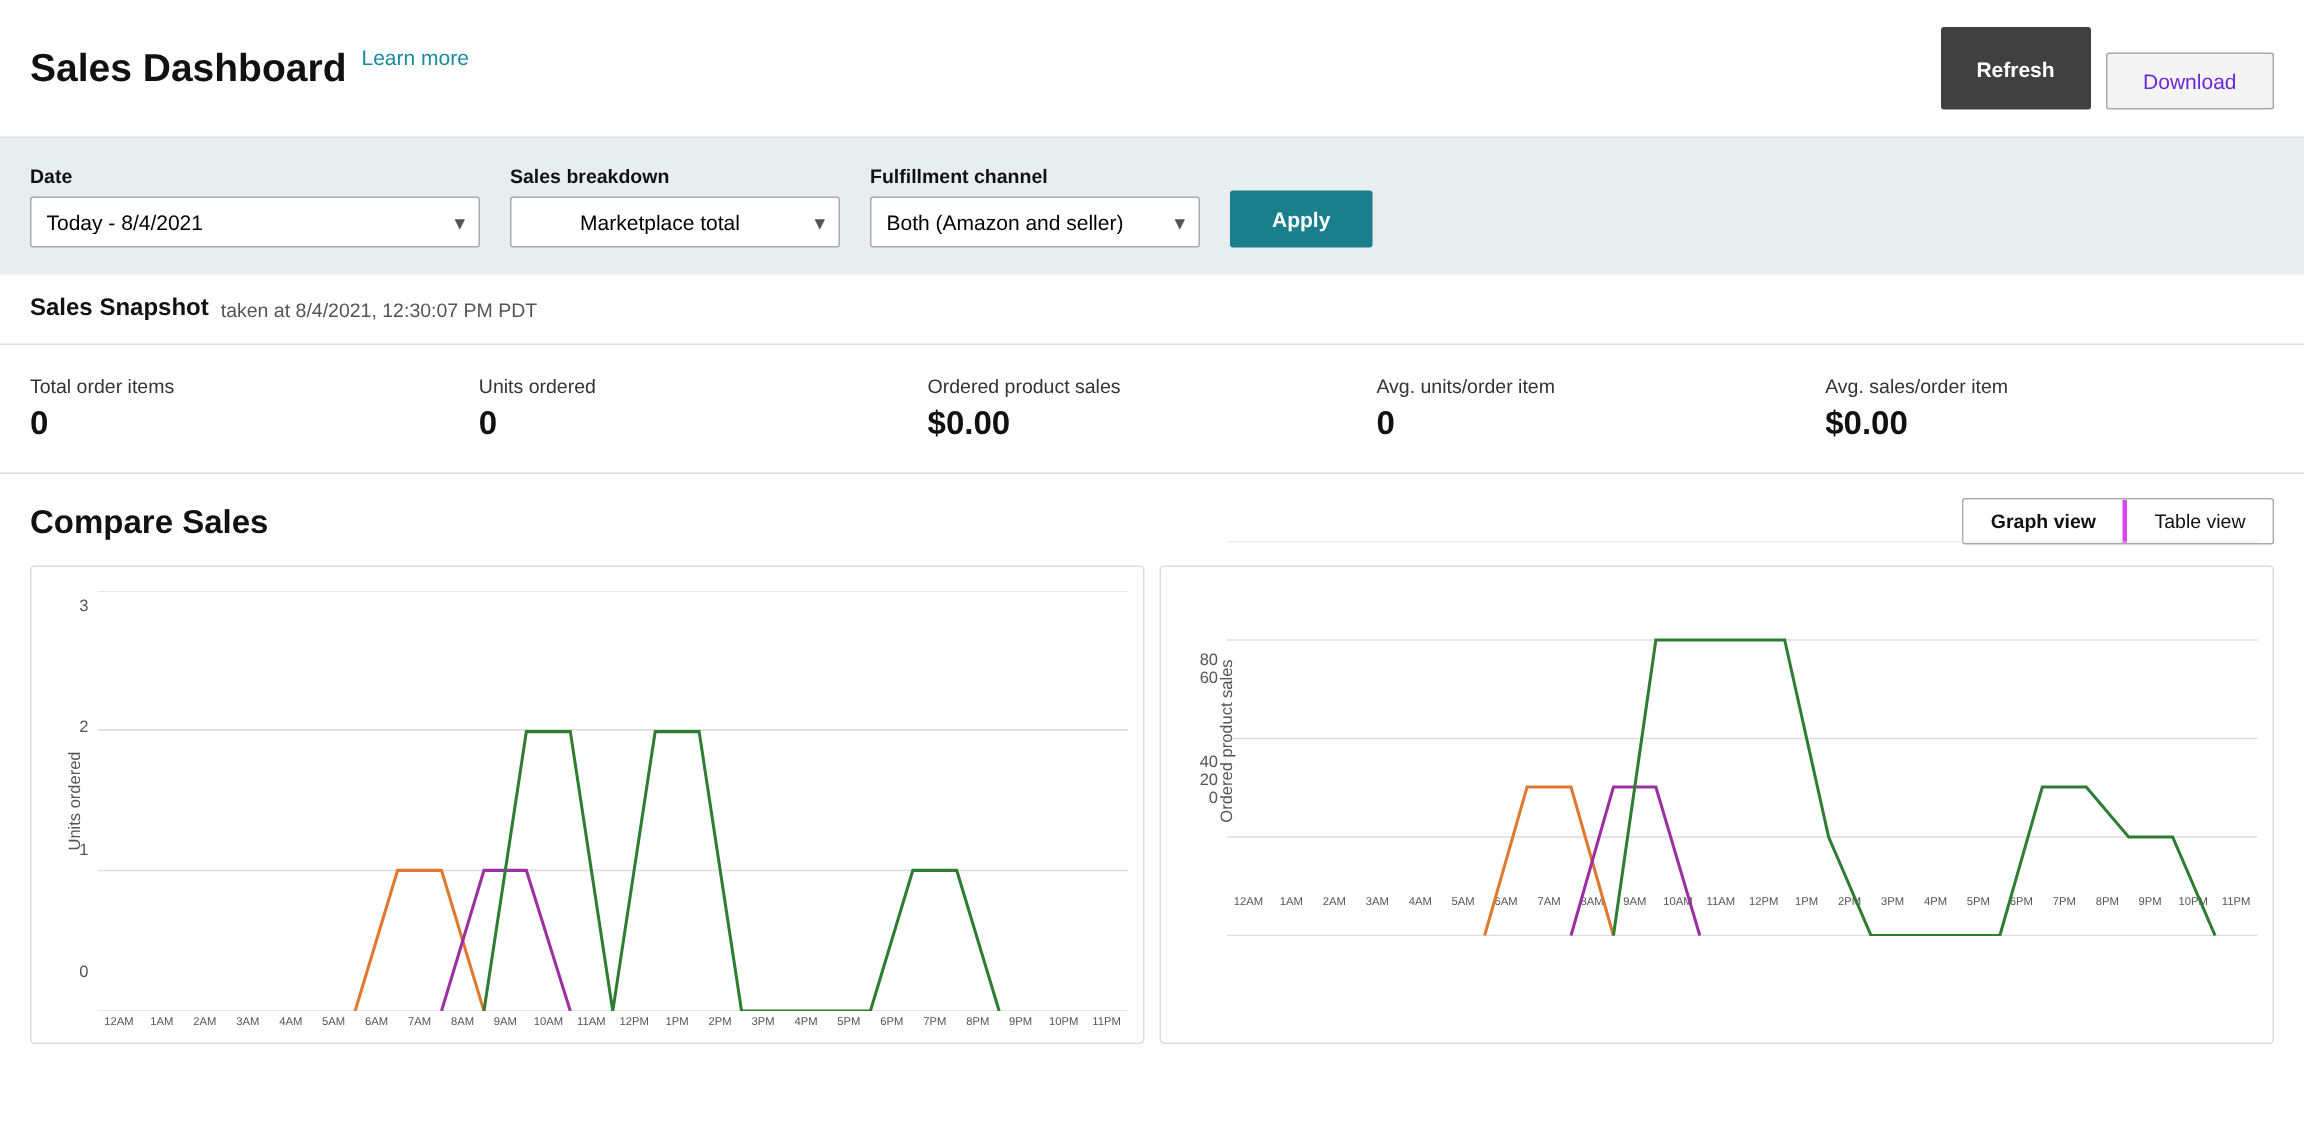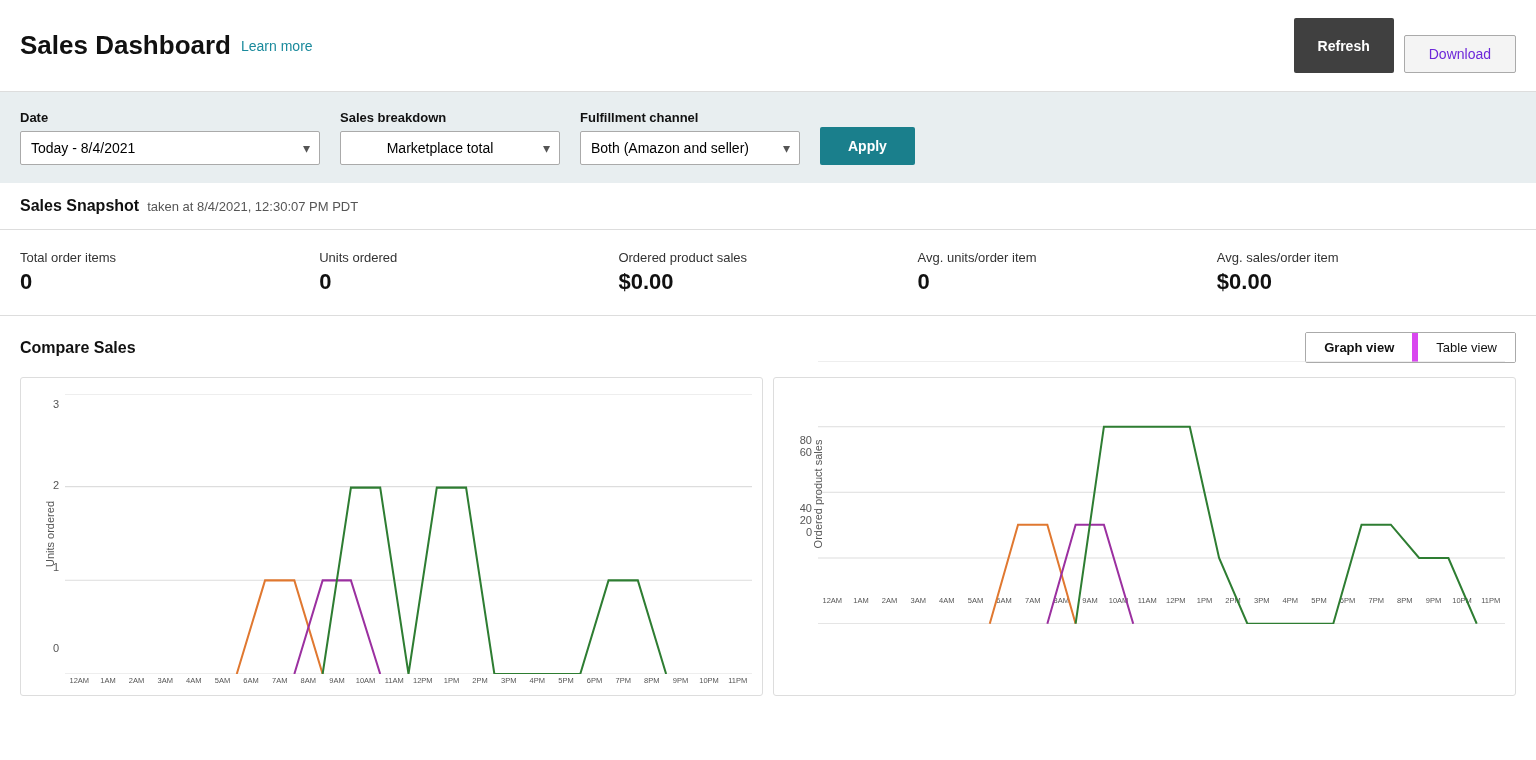--- a/index.html
+++ b/index.html
@@ -1,20 +1,20 @@
 <!DOCTYPE html>
 <html><head>
   <meta charset="utf-8">
   <style>
     * { box-sizing: border-box; margin: 0; padding: 0; }
     body { font-family: Arial, sans-serif; background: #fff; color: #111; font-size: 14px; }
 
     
     .header { display: flex; align-items: center; justify-content: space-between; padding: 18px 20px; border-bottom: 1px solid #ddd; }
-    .header-title { display: flex; align-items: center; gap: 10px; }
+    .header-title { display: flex; align-items: flex-start; gap: 10px; }
     .header-title h1 { font-size: 26px; font-weight: bold; color: #111; }
     .header-title a { font-size: 14px; color: #1a8a9c; text-decoration: none; }
     .header-buttons { display: flex; gap: 10px; }
     .btn-refresh { background: #404040; color: #fff; border: none; padding: 10px 24px; font-size: 14px; cursor: pointer; border-radius: 2px; font-weight: bold; }
     .btn-download { background: #f4f4f4; color: #6d28d9; border: 1px solid #aaa; padding: 10px 24px; font-size: 14px; cursor: pointer; border-radius: 2px; margin-top: 17px; }
 
     
     .filter-bar { background: #e8eef0; padding: 18px 20px; display: flex; align-items: flex-end; gap: 20px; }
     .filter-group { display: flex; flex-direction: column; gap: 6px; }
     .filter-group label { font-weight: bold; font-size: 13px; color: #111; }
@@ -31,25 +31,25 @@
     .snapshot-header h2 { font-size: 16px; font-weight: bold; color: #111; }
     .snapshot-header span { font-size: 13px; color: #555; }
     .snapshot-stats { display: flex; gap: 0; padding: 20px 20px; border-bottom: 1px solid #ddd; }
     .stat-item { flex: 1; padding-right: 20px; }
     .stat-item .stat-label { font-size: 13px; color: #333; margin-bottom: 4px; }
     .stat-item .stat-value { font-size: 22px; font-weight: bold; color: #111; }
 
     
     .compare-section { padding: 16px 20px; }
     .compare-header { display: flex; justify-content: space-between; align-items: center; margin-bottom: 14px; }
-    .compare-header h2 { font-size: 16px; font-weight: bold; color: #111; }
+    .compare-header h2 { font-size: 22px; font-weight: bold; color: #111; }
     .view-toggle { display: flex; border: 1px solid #aaa; border-radius: 2px; overflow: hidden; }
     .view-toggle button { padding: 7px 18px; font-size: 13px; border: none; cursor: pointer; background: #fff; color: #111; }
     .view-toggle button.active { background: #fff; font-weight: bold; }
-    .view-toggle button:first-child { border-right: 6px solid #d946ef; }
+    .view-toggle button:first-child { border-right: 3px solid #d946ef; }
 
     .charts-row { display: flex; gap: 10px; }
     .chart-container { flex: 1; border: 1px solid #ddd; border-radius: 3px; padding: 16px 10px 10px 10px; background: #fff; position: relative; }
   </style>
 </head>
 <body>
 
 <div class="header">
   <div class="header-title">
     <h1>Sales Dashboard</h1>

